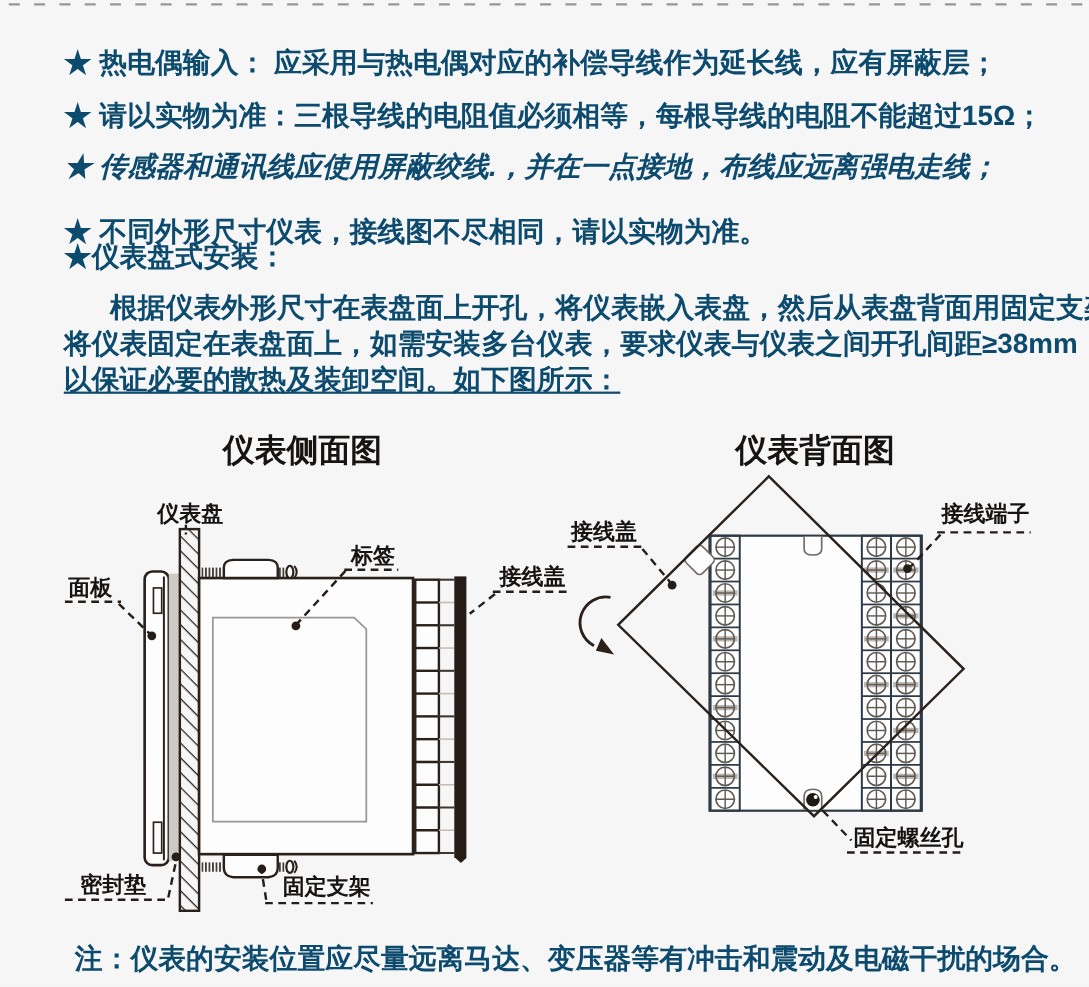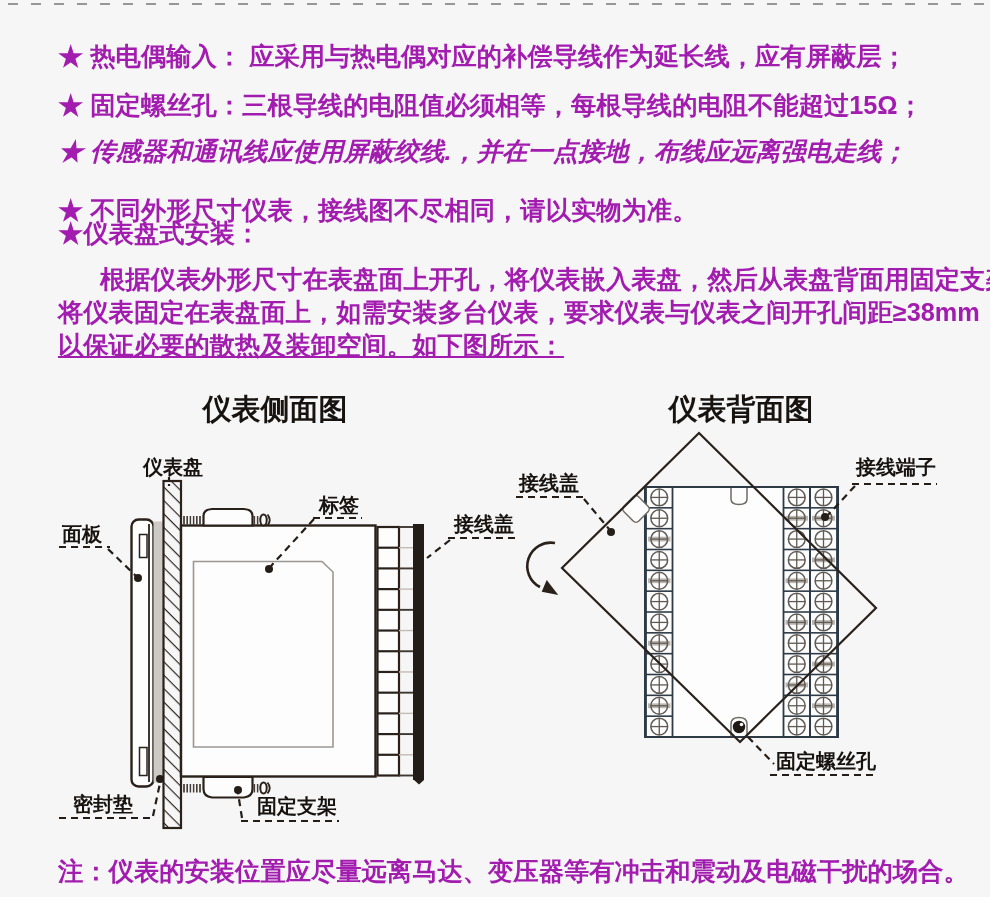--- a/index.html
+++ b/index.html
@@ -1,35 +1,35 @@
 <!DOCTYPE html>
 <html><head>
 <meta charset="utf-8">
 <style>
   html,body{margin:0;padding:0;}
   body{width:990px;height:897px;background:#f6f6f6;position:relative;overflow:hidden;}
-  .tline{position:absolute;font:bold 25.3px "Liberation Sans",sans-serif;color:#a21caf;white-space:pre;letter-spacing:0;}
+  .tline{position:absolute;font:bold 25.3px "Liberation Sans",sans-serif;color:#0c4a6e;white-space:pre;letter-spacing:0;}
   svg{position:absolute;left:0;top:0;}
   svg text.dlabel{font:bold 20px "Liberation Sans",sans-serif;fill:#171310;}
   svg text.dtitle{font:bold 29px "Liberation Serif",serif;fill:#171310;}
 </style>
 </head>
 <body>
 
 <div class="tline" style="left:58px;top:40px;">★ 热电偶输入： 应采用与热电偶对应的补偿导线作为延长线，应有屏蔽层；</div>
-<div class="tline" style="left:58px;top:89px;">★ 固定螺丝孔：三根导线的电阻值必须相等，每根导线的电阻不能超过15Ω；</div>
+<div class="tline" style="left:58px;top:89px;">★ 请以实物为准：三根导线的电阻值必须相等，每根导线的电阻不能超过15Ω；</div>
 <div class="tline" style="left:58px;top:135px;font-style:italic;">★ 传感器和通讯线应使用屏蔽绞线.，并在一点接地，布线应远离强电走线；</div>
 <div class="tline" style="left:58px;top:194px;">★ 不同外形尺寸仪表，接线图不尽相同，请以实物为准。</div>
 <div class="tline" style="left:58px;top:217px;">★仪表盘式安装：</div>
 
 <div class="tline" style="left:100px;top:263px;">根据仪表外形尺寸在表盘面上开孔，将仪表嵌入表盘，然后从表盘背面用固定支架</div>
 <div class="tline" style="left:58px;top:296px;">将仪表固定在表盘面上，如需安装多台仪表，要求仪表与仪表之间开孔间距≥38mm，</div>
 <div class="tline" style="left:58px;top:329px;text-decoration:underline;">以保证必要的散热及装卸空间。如下图所示：</div>
 
-<div class="tline" style="left:58px;top:855px;">注：仪表的安装位置应尽量远离马达、变压器等有冲击和震动及电磁干扰的场合。</div>
+<div class="tline" style="left:68px;top:855px;">注：仪表的安装位置应尽量远离马达、变压器等有冲击和震动及电磁干扰的场合。</div>
 
 <svg width="990" height="897" viewBox="0 0 990 897">
   <defs>
     <pattern id="hatch" width="9.5" height="9.5" patternUnits="userSpaceOnUse" patternTransform="rotate(45)">
       <line x1="0" y1="0" x2="9.5" y2="0" stroke="#2a211b" stroke-width="2.3"></line>
     </pattern>
     <pattern id="thread" width="3.2" height="12" patternUnits="userSpaceOnUse">
       <line x1="1.6" y1="0" x2="1.6" y2="12" stroke="#2a211b" stroke-width="1.4"></line>
     </pattern>
   </defs>

